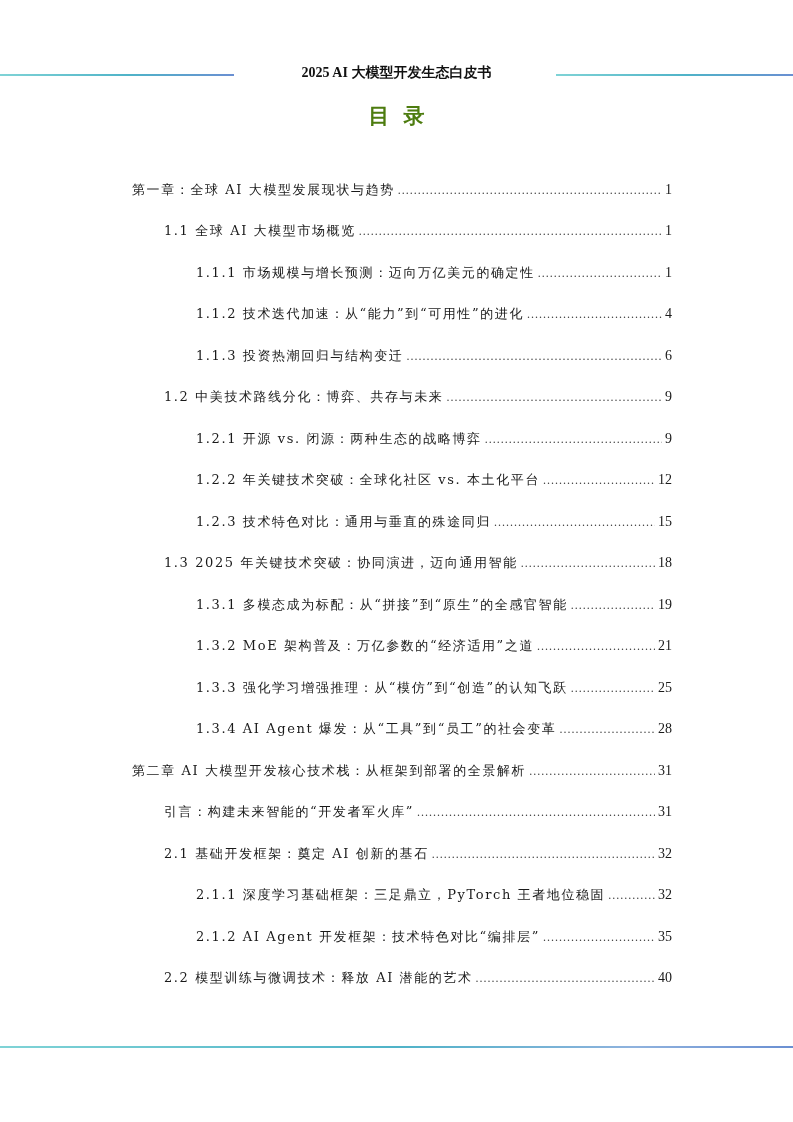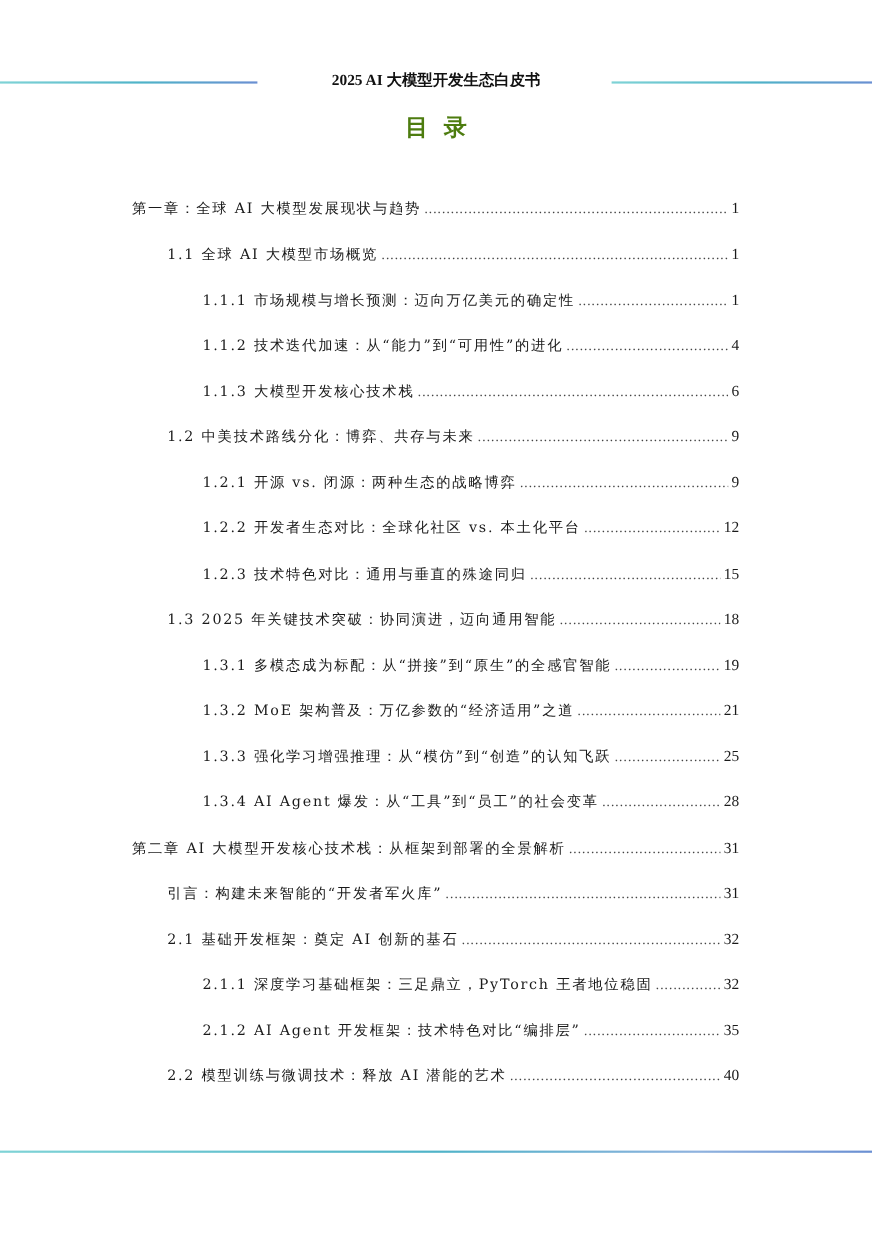--- a/index.html
+++ b/index.html
@@ -12,21 +12,21 @@
       background: linear-gradient(90deg, #7fd3d6 0%, #4fb3c8 55%, #6a8fd2 100%); }
     .hdr-title { position: absolute; top: 64px; left: 0; width: 793px; text-align: center;
       font-family: "Liberation Serif", serif; font-weight: bold; font-size: 14px; color: #111; letter-spacing: 0px; }
     .toc-title { position: absolute; top: 102px; left: 0; width: 793px; text-align: center;
       font-size: 21px; font-weight: bold; color: #4d7c0f; letter-spacing: 14px; text-indent: 14px; }
     .footer-line { position: absolute; left: 0; top: 1046px; width: 793px; height: 2px;
       background: linear-gradient(90deg, #7fd3d6 0%, #4fb3c8 50%, #8fb2de 80%, #6a8fd2 100%); }
     .toc { position: absolute; left: 0; top: 0; width: 793px; }
     .entry { position: absolute; right: 121px; display: flex; align-items: baseline;
       font-size: 13.5px; height: 20px; line-height: 20px; }
-    .entry .label { white-space: nowrap; letter-spacing: 1.6px; font-family: "DejaVu Serif", serif; font-size: 13px; }
+    .entry .label { white-space: nowrap; letter-spacing: 1.6px; font-family: "DejaVu Serif", serif; font-size: 13px; margin-left: 12px; }
     .entry .dots { flex: 1; overflow: hidden; white-space: nowrap; margin: 0 3px; color: #444;
       font-family: "Liberation Serif", serif; font-size: 12px; letter-spacing: 1px; }
     .entry .dots::after { content: "........................................................................................................................................................................................"; }
     .entry .page { white-space: nowrap; font-family: "Liberation Serif", serif; font-size: 14px; }
     .lvl0 { left: 120px; }
     .lvl1 { left: 152px; }
     .lvl2 { left: 184px; }
   </style>
 </head>
 <body>
@@ -52,36 +52,36 @@
       <span class="label">1.1.1  市场规模与增长预测：迈向万亿美元的确定性</span>
       <span class="dots"></span>
       <span class="page">1</span>
     </div>
   <div class="entry lvl2" style="top:304px">
       <span class="label">1.1.2  技术迭代加速：从“能力”到“可用性”的进化</span>
       <span class="dots"></span>
       <span class="page">4</span>
     </div>
   <div class="entry lvl2" style="top:346px">
-      <span class="label">1.1.3  大模型开发核心技术栈</span>
+      <span class="label">1.1.3  投资热潮回归与结构变迁</span>
       <span class="dots"></span>
       <span class="page">6</span>
     </div>
   <div class="entry lvl1" style="top:387px">
       <span class="label">1.2  中美技术路线分化：博弈、共存与未来</span>
       <span class="dots"></span>
       <span class="page">9</span>
     </div>
   <div class="entry lvl2" style="top:429px">
       <span class="label">1.2.1  开源 vs. 闭源：两种生态的战略博弈</span>
       <span class="dots"></span>
       <span class="page">9</span>
     </div>
   <div class="entry lvl2" style="top:470px">
-      <span class="label">1.2.2  开发者生态对比：全球化社区 vs. 本土化平台</span>
+      <span class="label">1.2.2  年关键技术突破：全球化社区 vs. 本土化平台</span>
       <span class="dots"></span>
       <span class="page">12</span>
     </div>
   <div class="entry lvl2" style="top:512px">
       <span class="label">1.2.3  技术特色对比：通用与垂直的殊途同归</span>
       <span class="dots"></span>
       <span class="page">15</span>
     </div>
   <div class="entry lvl1" style="top:553px">
       <span class="label">1.3 2025 年关键技术突破：协同演进，迈向通用智能</span>

